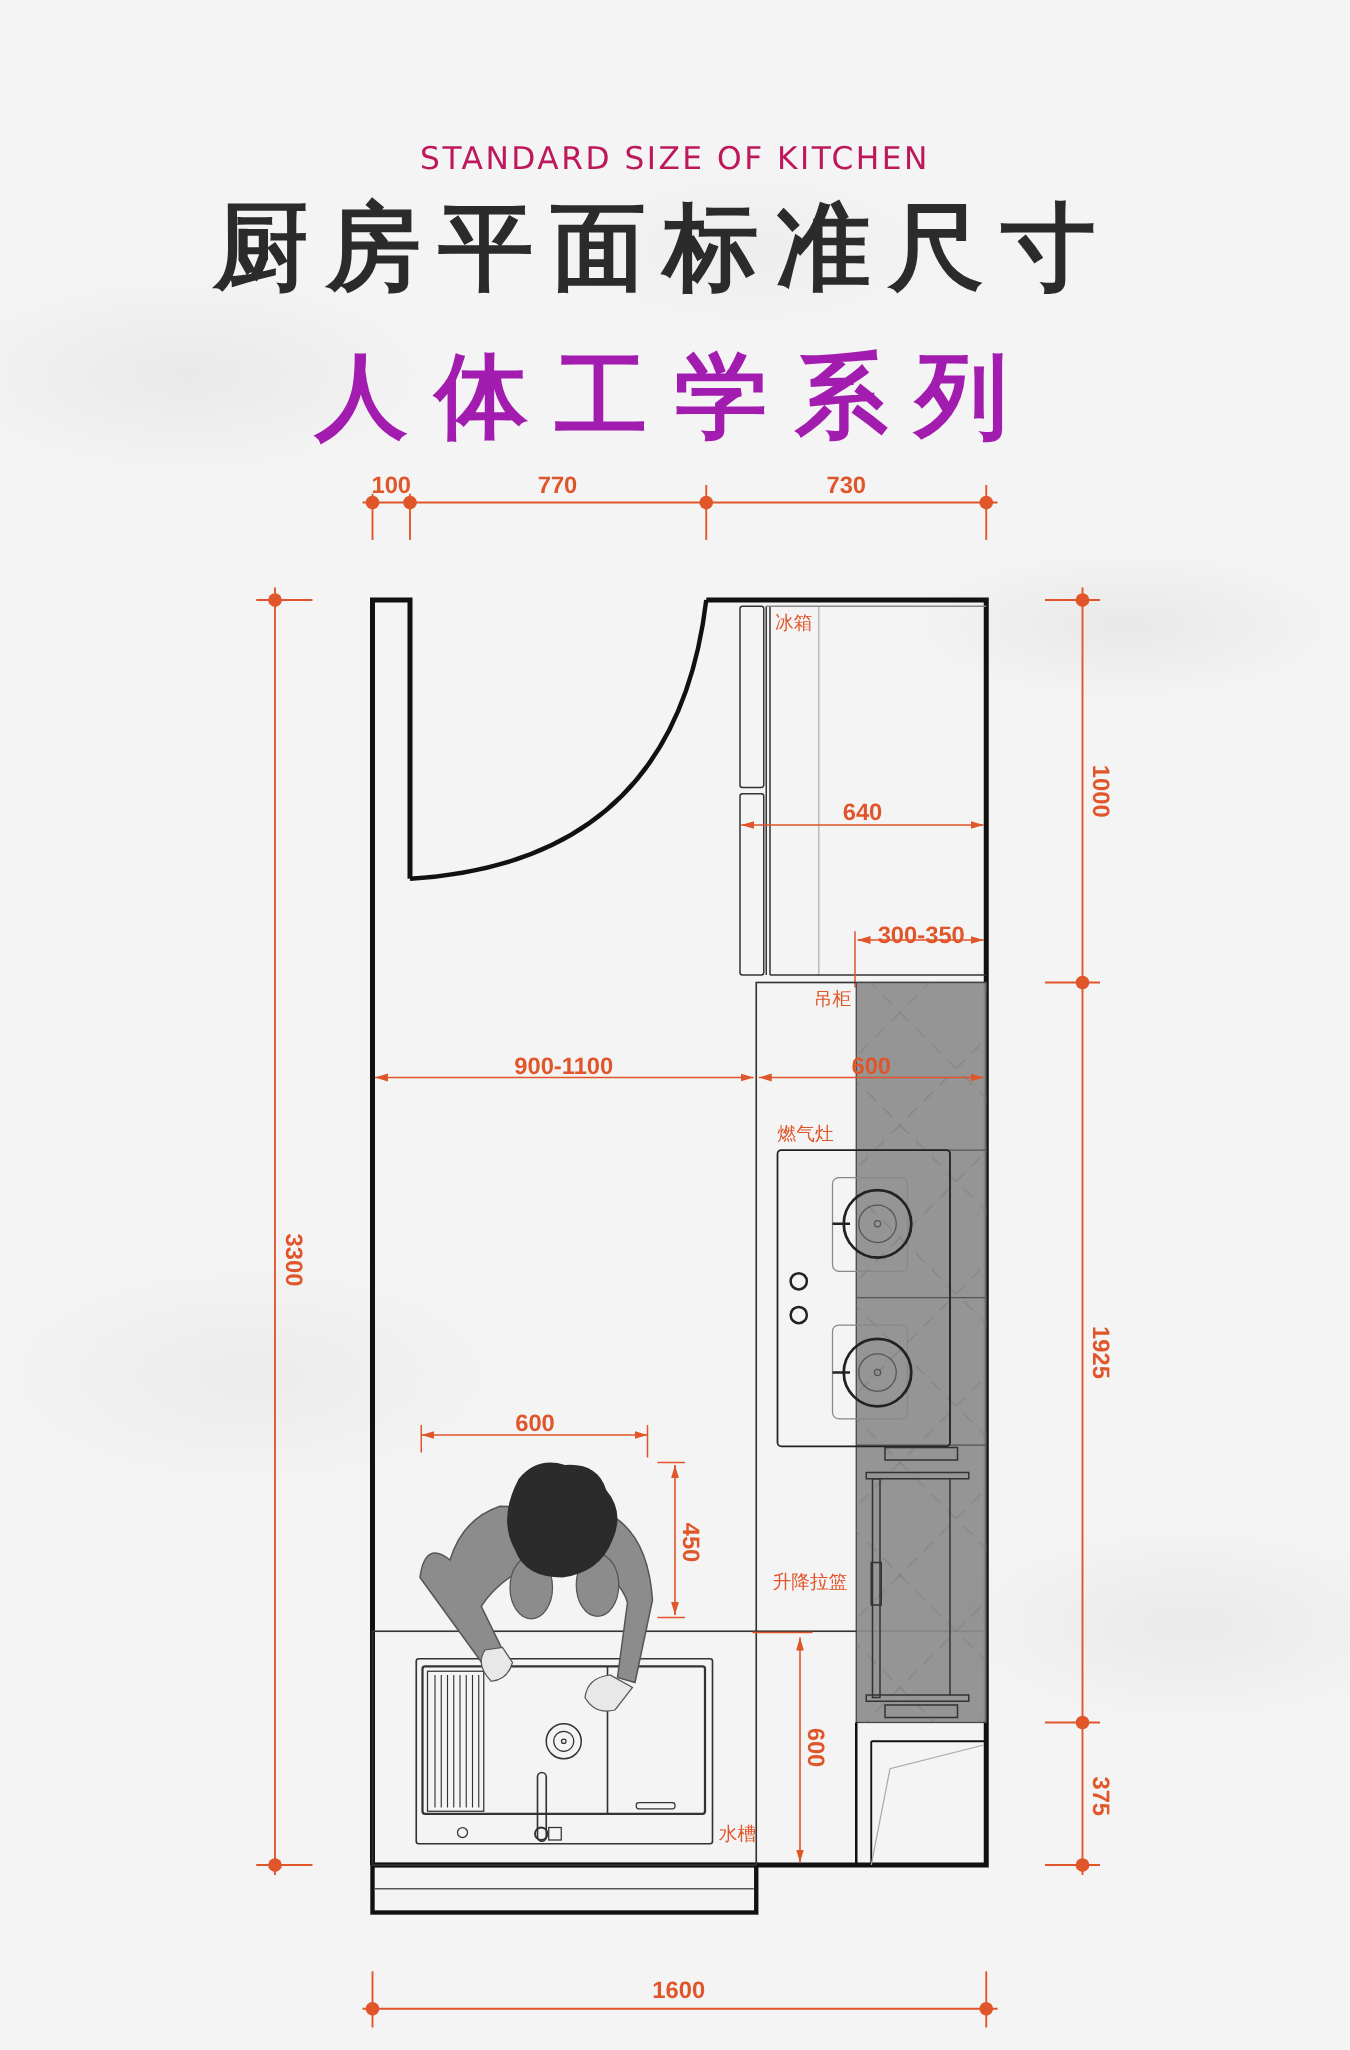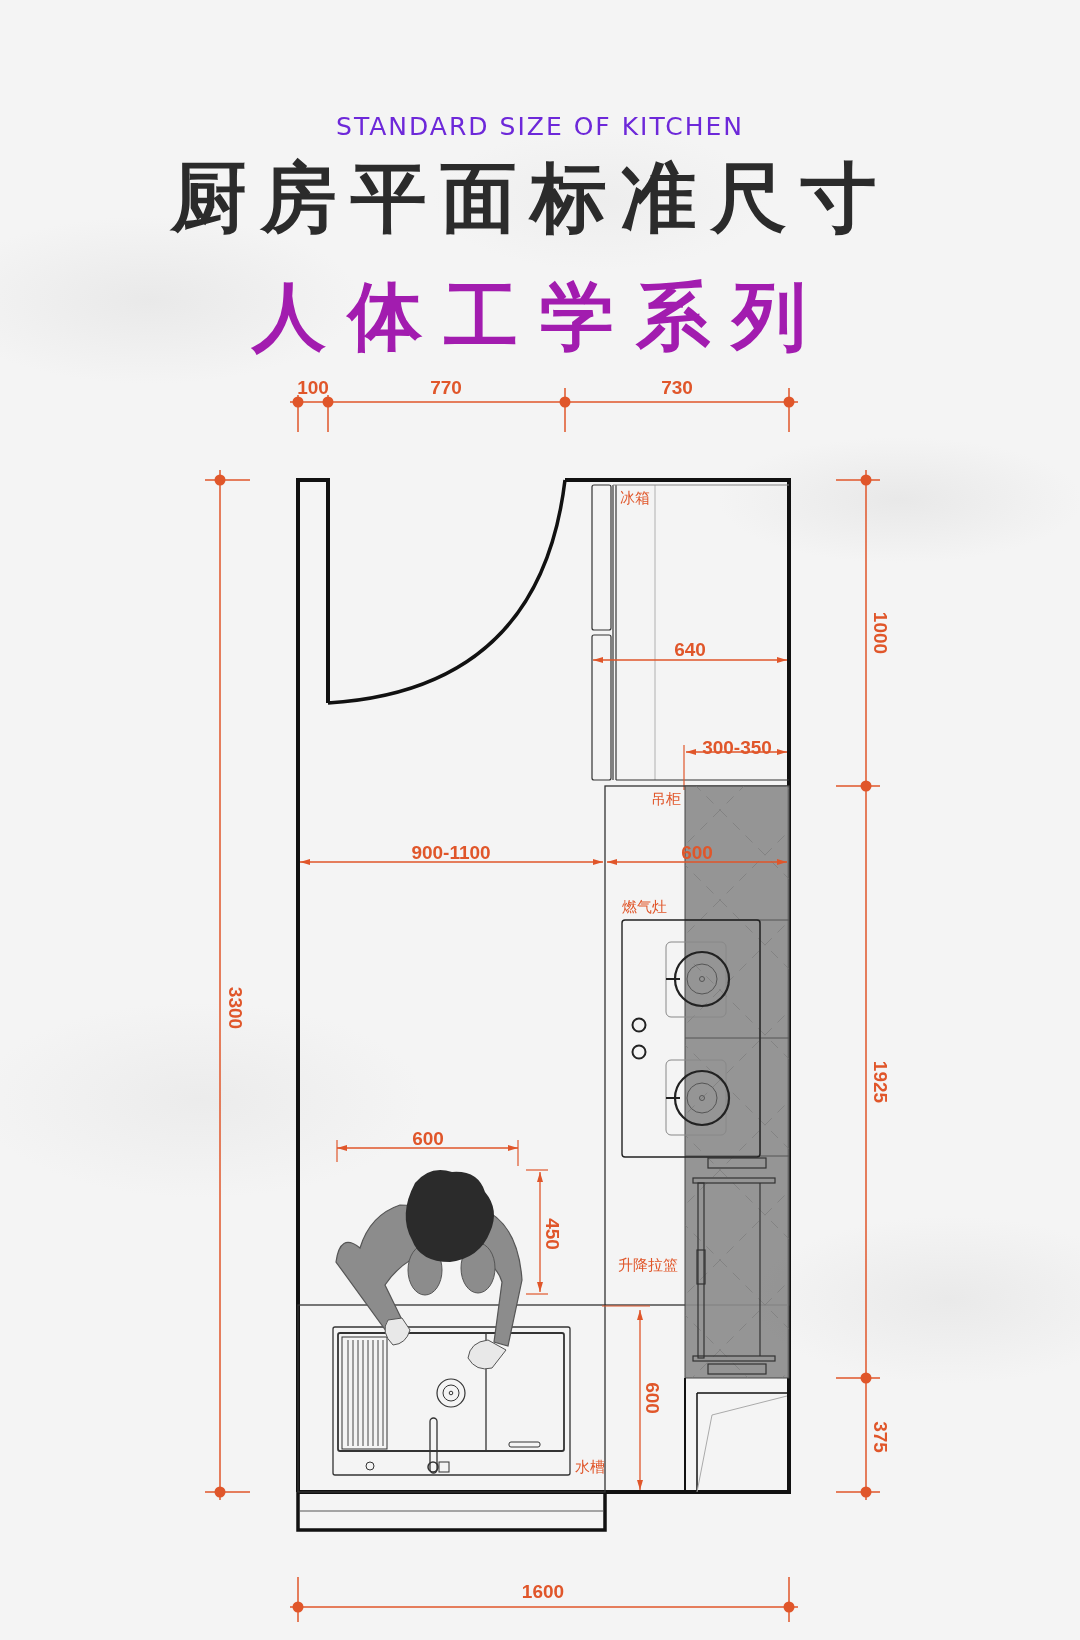--- a/index.html
+++ b/index.html
@@ -5,21 +5,21 @@
   html, body { margin: 0; padding: 0; }
   body { width: 1080px; height: 1640px; overflow: hidden; background: #f3f3f3; position: relative; font-family: "DejaVu Sans", sans-serif; }
   .bg { position: absolute; inset: 0; background:
       radial-gradient(ellipse 300px 120px at 150px 300px, rgba(220,220,220,0.45), transparent 70%),
       radial-gradient(ellipse 260px 90px at 900px 500px, rgba(215,215,215,0.4), transparent 70%),
       radial-gradient(ellipse 320px 140px at 200px 1100px, rgba(220,220,220,0.35), transparent 70%),
       radial-gradient(ellipse 280px 120px at 950px 1300px, rgba(218,218,218,0.4), transparent 70%),
       radial-gradient(ellipse 240px 100px at 600px 200px, rgba(225,225,225,0.35), transparent 70%),
       #f4f4f4; }
   svg { position: absolute; left: 0; top: 0; }
-  .subtitle-en { position: absolute; left: 0; width: 1080px; top: 112px; text-align: center; font-family: "DejaVu Sans", sans-serif; font-size: 25px; letter-spacing: 2px; color: #6d28d9; font-weight: normal; }
+  .subtitle-en { position: absolute; left: 0; width: 1080px; top: 112px; text-align: center; font-family: "DejaVu Sans", sans-serif; font-size: 25px; letter-spacing: 2px; color: #be185d; font-weight: normal; }
   .title-cn { position: absolute; left: 0; width: 1061px; top: 148px; text-align: center; font-family: "DejaVu Sans", sans-serif; font-size: 76px; font-weight: bold; color: #2b2b2b; letter-spacing: 14px; }
   .series-cn { position: absolute; left: 0; width: 1080px; top: 268px; text-align: center; font-family: "DejaVu Sans", sans-serif; font-size: 74px; font-weight: bold; color: #a21caf; letter-spacing: 22px; }
   .dim { fill: #e0562a; font-family: "Liberation Sans", sans-serif; font-weight: bold; font-size: 19px; }
   .lbl { fill: #e0562a; font-family: "DejaVu Sans", sans-serif; font-size: 15px; }
 </style>
 </head>
 <body>
 
 <div class="bg"></div>
 

